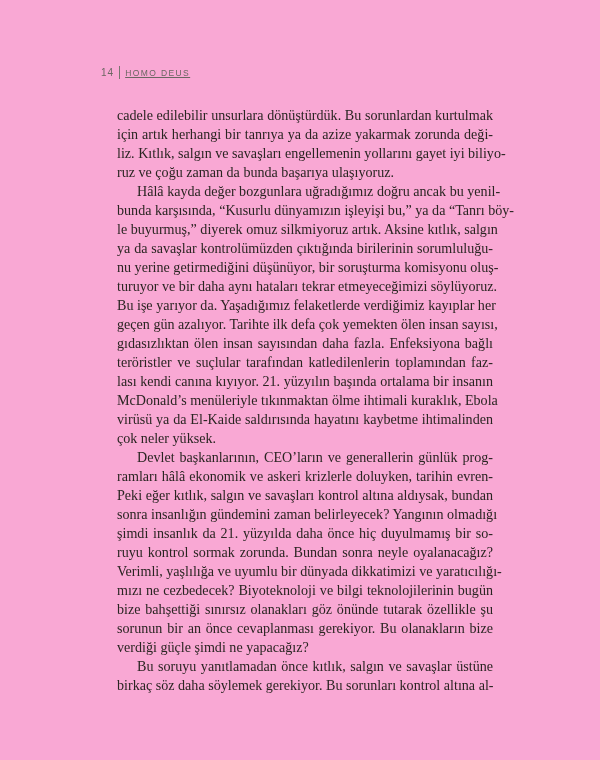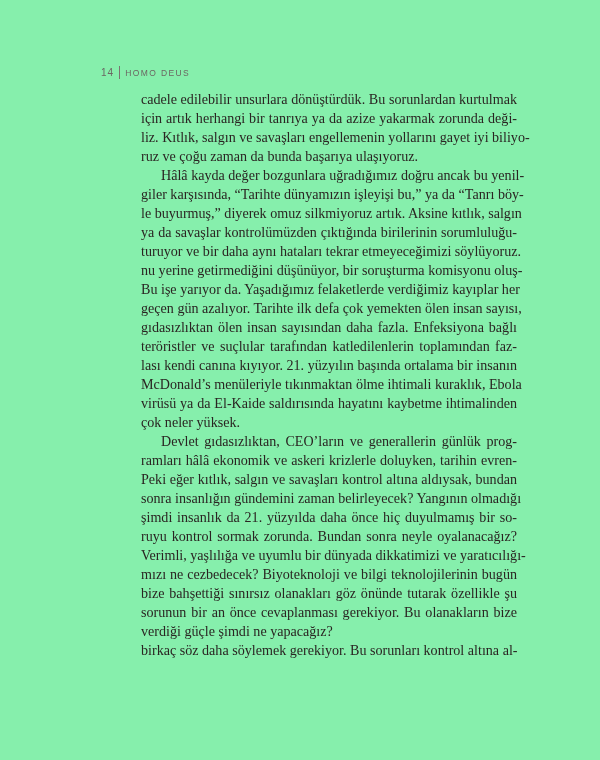--- a/index.html
+++ b/index.html
@@ -4,36 +4,35 @@
 <style>
   html, body { margin: 0; padding: 0; }
   body {
     width: 600px; height: 760px;
     background: #ffffff;
     position: relative;
     overflow: hidden;
     font-family: "Liberation Serif", "DejaVu Serif", serif;
     color: #2a2522;
   }
-  .page { position: absolute; left: 0; top: 0; width: 600px; height: 760px; background: #86efac; }
+  .page { position: absolute; left: 0; top: 0; width: 600px; height: 760px; background: #f9a8d4; }
   .running-header {
     position: absolute; left: 101px; top: 66px;
     display: flex; align-items: center;
     font-family: "Liberation Sans", "DejaVu Sans", sans-serif;
     color: #6b6662;
   }
   .page-number { font-size: 10px; letter-spacing: 1px; }
   .header-sep { width: 1px; height: 13px; background: #7a7470; margin: 0 5px 0 5px; }
-  .book-title { font-size: 8.5px; letter-spacing: 1.4px; }
+  .book-title { font-size: 8.5px; letter-spacing: 1.4px; text-decoration: underline; }
   .body-text {
-    position: absolute; left: 117px; top: 90px; width: 376px;
+    position: absolute; left: 117px; top: 106px; width: 376px;
     font-size: 14.1px; line-height: 19px;
     text-align: justify;
     hyphens: manual;
-    margin-left: 24px;
   }
   .line { display: block; text-align: justify; text-align-last: justify; white-space: nowrap; height: 19px; }
   .line.last { text-align-last: left; }
   .line.indent { padding-left: 20px; }
 </style>
 </head>
 <body>
 
 <div class="page">
   <div class="running-header">
@@ -46,46 +45,47 @@
 
     <div>
       <span class="line">cadele edilebilir unsurlara dönüştürdük. Bu sorunlardan kurtulmak</span>
       <span class="line">için artık herhangi bir tanrıya ya da azize yakarmak zorunda deği-</span>
       <span class="line">liz. Kıtlık, salgın ve savaşları engellemenin yollarını gayet iyi biliyo-</span>
       <span class="line last">ruz ve çoğu zaman da bunda başarıya ulaşıyoruz.</span>
     </div>
 
     <div>
       <span class="line indent">Hâlâ kayda değer bozgunlara uğradığımız doğru ancak bu yenil-</span>
-      <span class="line">giler karşısında, “Tarihte dünyamızın işleyişi bu,” ya da “Tanrı böy-</span>
+      <span class="line">bunda karşısında, “Kusurlu dünyamızın işleyişi bu,” ya da “Tanrı böy-</span>
       <span class="line">le buyurmuş,” diyerek omuz silkmiyoruz artık. Aksine kıtlık, salgın</span>
       <span class="line">ya da savaşlar kontrolümüzden çıktığında birilerinin sorumluluğu-</span>
+      <span class="line">nu yerine getirmediğini düşünüyor, bir soruşturma komisyonu oluş-</span>
       <span class="line">turuyor ve bir daha aynı hataları tekrar etmeyeceğimizi söylüyoruz.</span>
-      <span class="line">nu yerine getirmediğini düşünüyor, bir soruşturma komisyonu oluş-</span>
       <span class="line">Bu işe yarıyor da. Yaşadığımız felaketlerde verdiğimiz kayıplar her</span>
       <span class="line">geçen gün azalıyor. Tarihte ilk defa çok yemekten ölen insan sayısı,</span>
       <span class="line">gıdasızlıktan ölen insan sayısından daha fazla. Enfeksiyona bağlı</span>
       <span class="line">teröristler ve suçlular tarafından katledilenlerin toplamından faz-</span>
       <span class="line">lası kendi canına kıyıyor. 21. yüzyılın başında ortalama bir insanın</span>
       <span class="line">McDonald’s menüleriyle tıkınmaktan ölme ihtimali kuraklık, Ebola</span>
       <span class="line">virüsü ya da El-Kaide saldırısında hayatını kaybetme ihtimalinden</span>
       <span class="line last">çok neler yüksek.</span>
     </div>
 
     <div>
-      <span class="line indent">Devlet gıdasızlıktan, CEO’ların ve generallerin günlük prog-</span>
+      <span class="line indent">Devlet başkanlarının, CEO’ların ve generallerin günlük prog-</span>
       <span class="line">ramları hâlâ ekonomik ve askeri krizlerle doluyken, tarihin evren-</span>
       <span class="line">Peki eğer kıtlık, salgın ve savaşları kontrol altına aldıysak, bundan</span>
       <span class="line">sonra insanlığın gündemini zaman belirleyecek? Yangının olmadığı</span>
       <span class="line">şimdi insanlık da 21. yüzyılda daha önce hiç duyulmamış bir so-</span>
       <span class="line">ruyu kontrol sormak zorunda. Bundan sonra neyle oyalanacağız?</span>
       <span class="line">Verimli, yaşlılığa ve uyumlu bir dünyada dikkatimizi ve yaratıcılığı-</span>
       <span class="line">mızı ne cezbedecek? Biyoteknoloji ve bilgi teknolojilerinin bugün</span>
       <span class="line">bize bahşettiği sınırsız olanakları göz önünde tutarak özellikle şu</span>
       <span class="line">sorunun bir an önce cevaplanması gerekiyor. Bu olanakların bize</span>
       <span class="line last">verdiği güçle şimdi ne yapacağız?</span>
     </div>
 
     <div>
+      <span class="line indent">Bu soruyu yanıtlamadan önce kıtlık, salgın ve savaşlar üstüne</span>
       <span class="line">birkaç söz daha söylemek gerekiyor. Bu sorunları kontrol altına al-</span>
     </div>
   </div>
 </div>
 
 </body></html>

